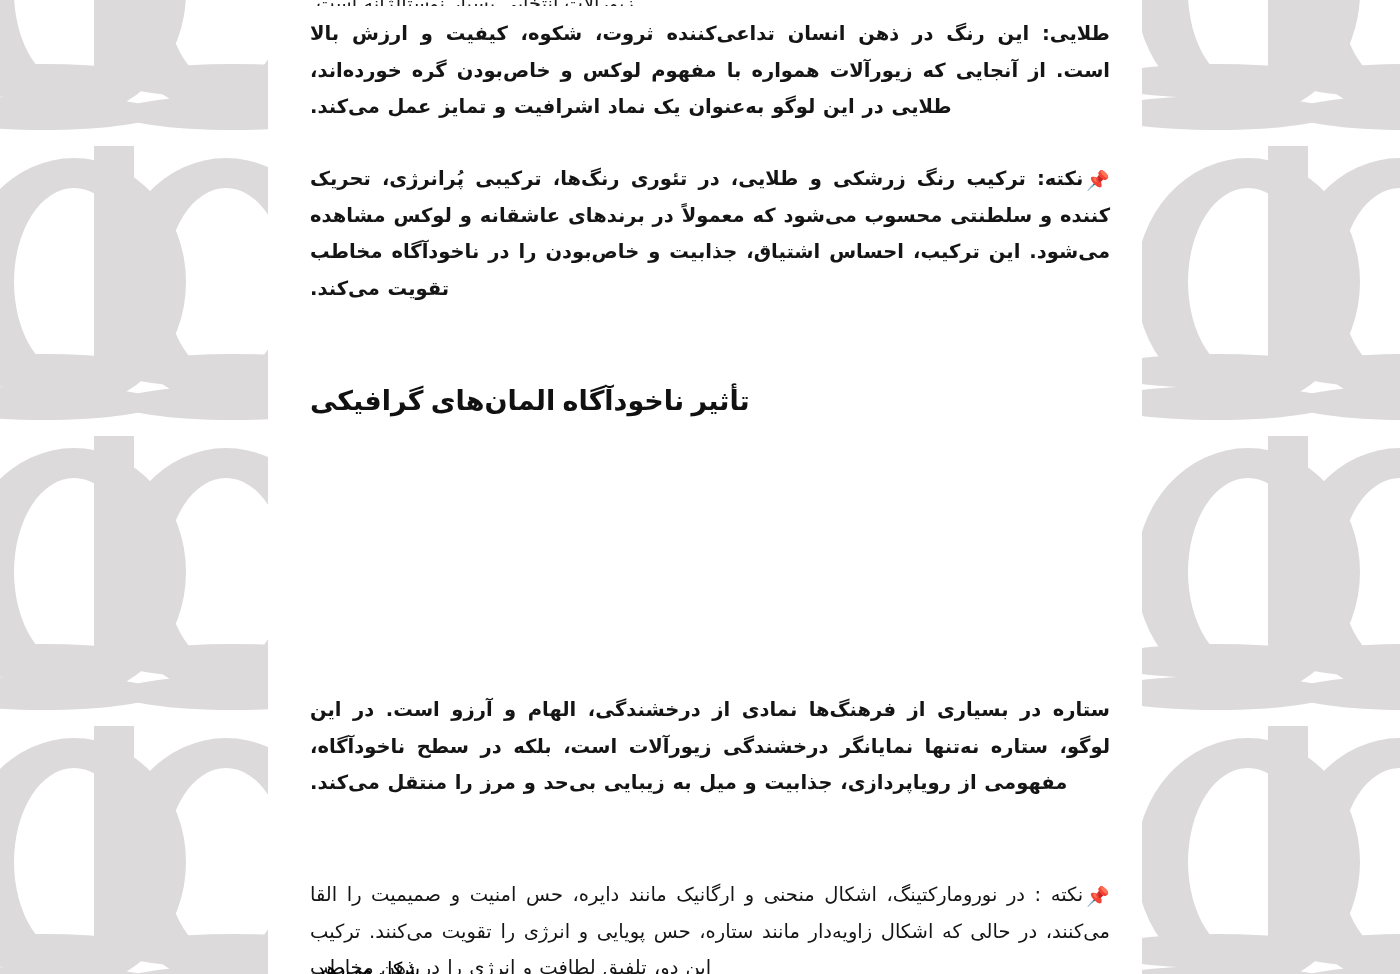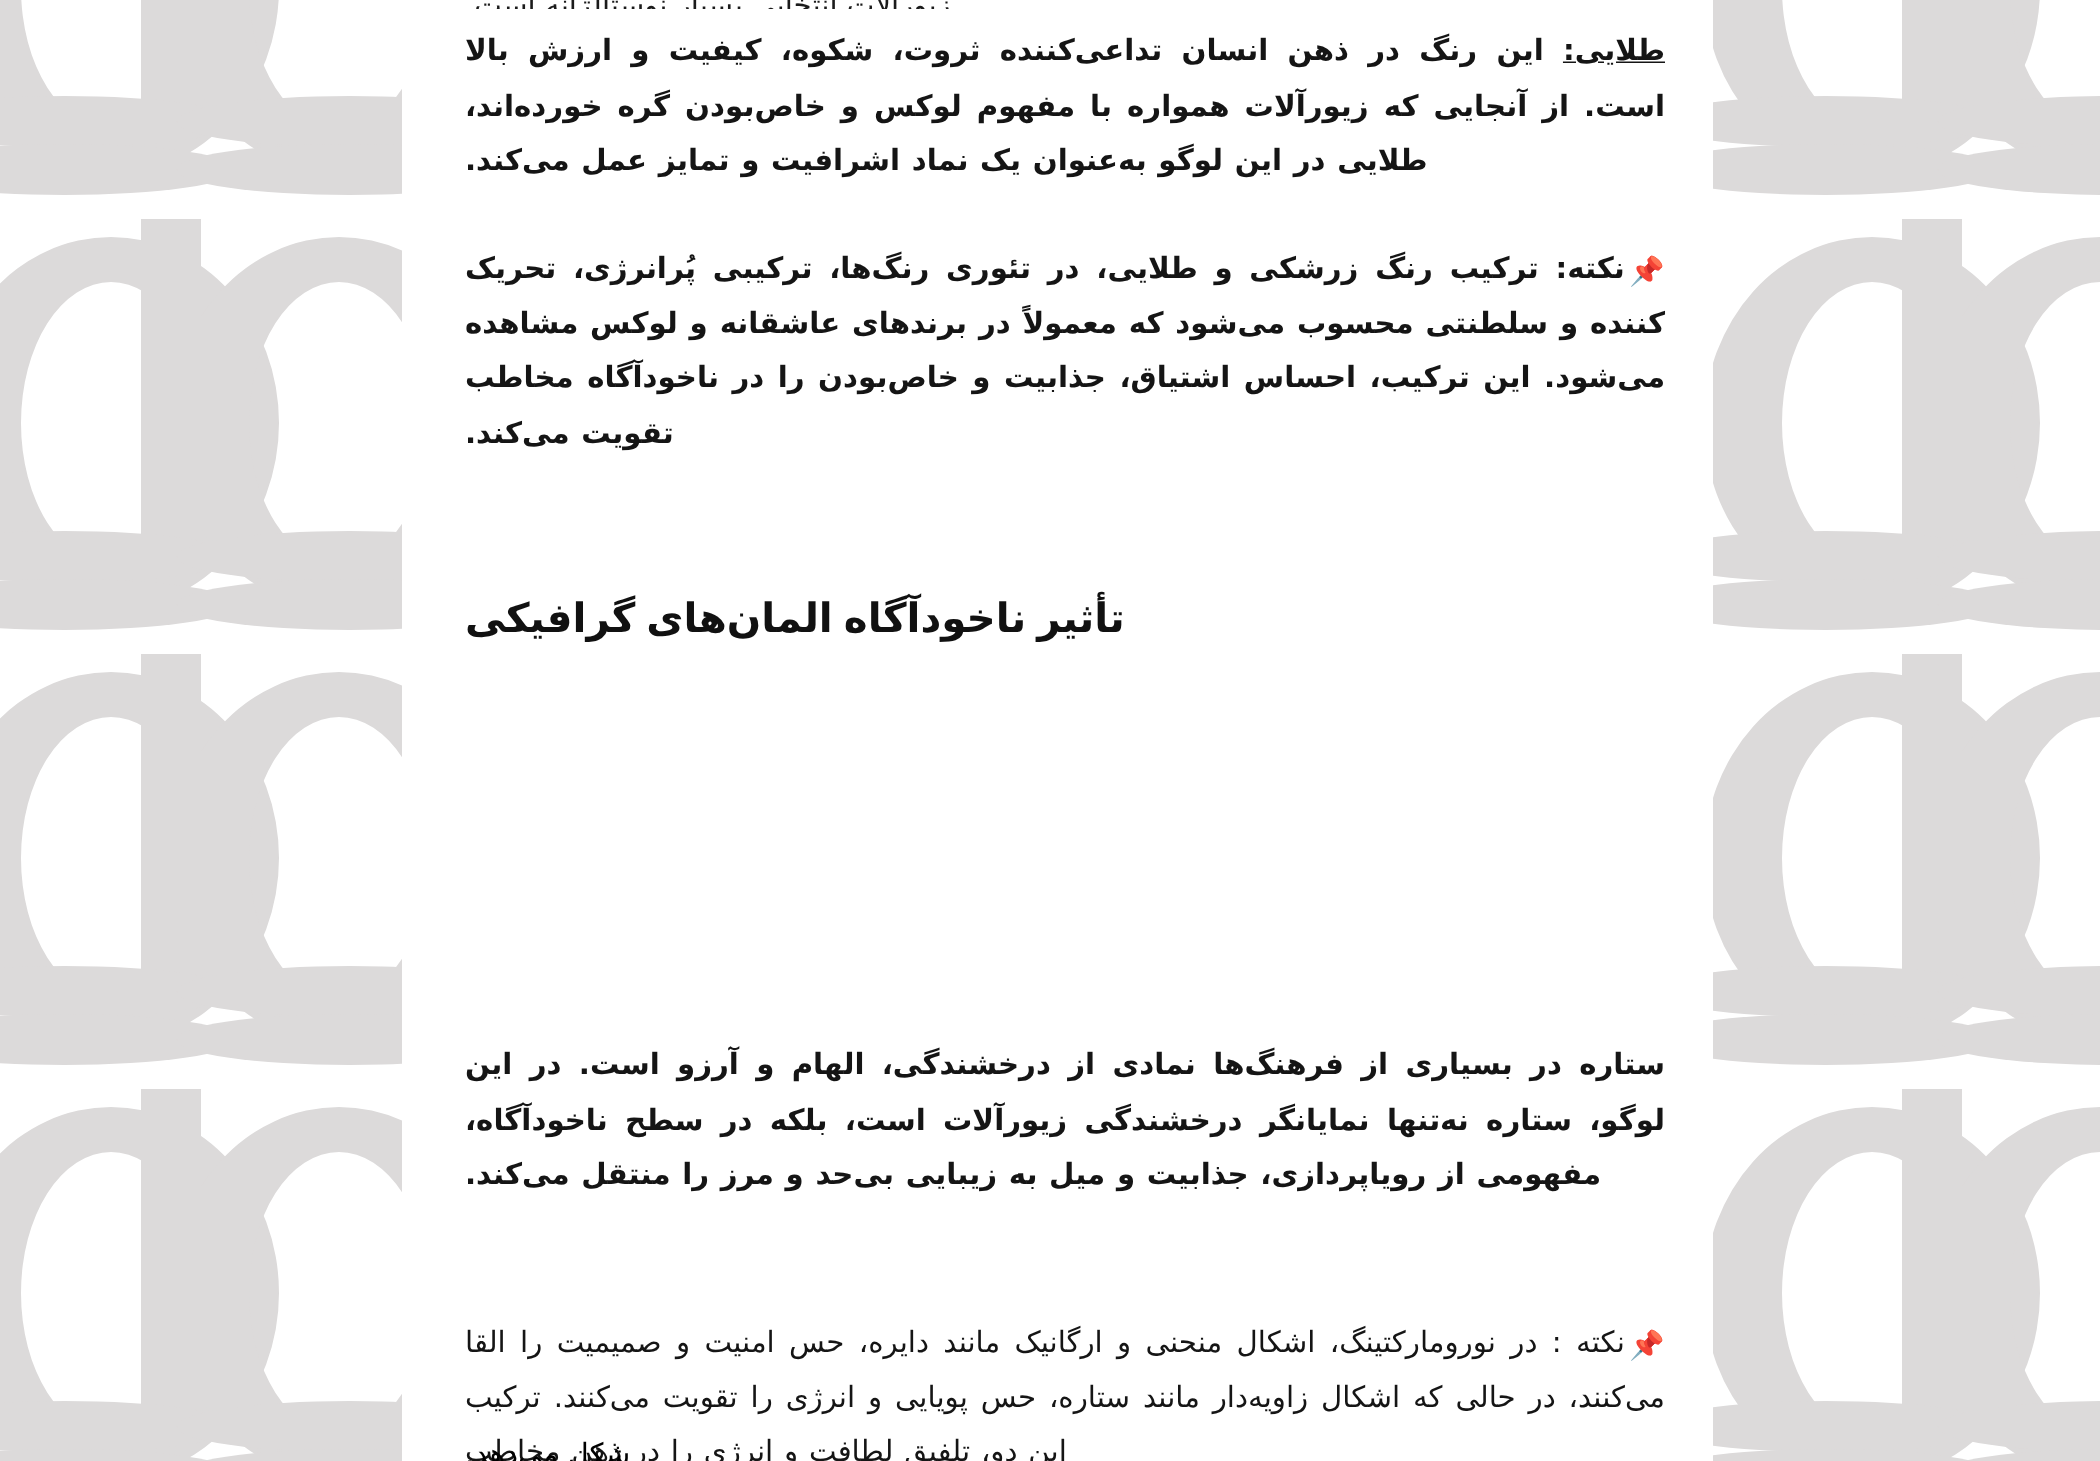--- a/index.html
+++ b/index.html
@@ -107,21 +107,20 @@
     letter-spacing: 0.1px;
     word-spacing: 1px;
   }
 
   p.bold-body {
     font-weight: 700;
   }
 
   .lead-term {
     font-weight: 800;
-    text-decoration: underline;
   }
 
   h2.section-title {
     margin: 0;
     direction: rtl;
     text-align: left;
     font-size: 27px;
     line-height: 34px;
     font-weight: 800;
     color: #111111;
@@ -134,21 +133,21 @@
     font-size: 19px;
     line-height: 1;
     vertical-align: -2px;
     margin-left: 3px;
   }
 
   
   .blk { position: absolute; right: 0; width: 800px; }
   .blk-a      { top: 16px; }
   .blk-note1  { top: 161px; }
-  .blk-head   { top: 396px; }
+  .blk-head   { top: 384px; }
   .blk-intro  { top: 424px; }
   .blk-circle { top: 538px; }
   .blk-star   { top: 692px; }
   .blk-note2  { top: 877px; }
 
   .clip-bottom {
     position: absolute;
     top: 952px;
     right: 0;
     width: 800px;

